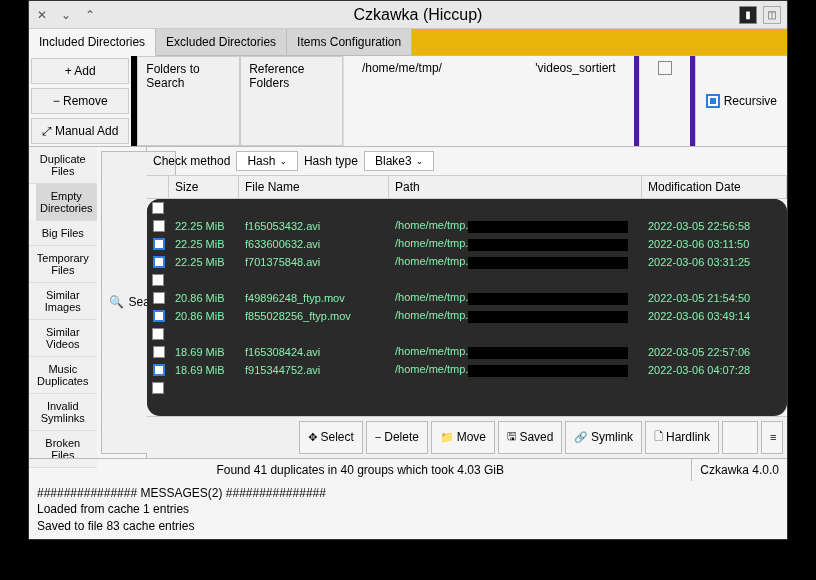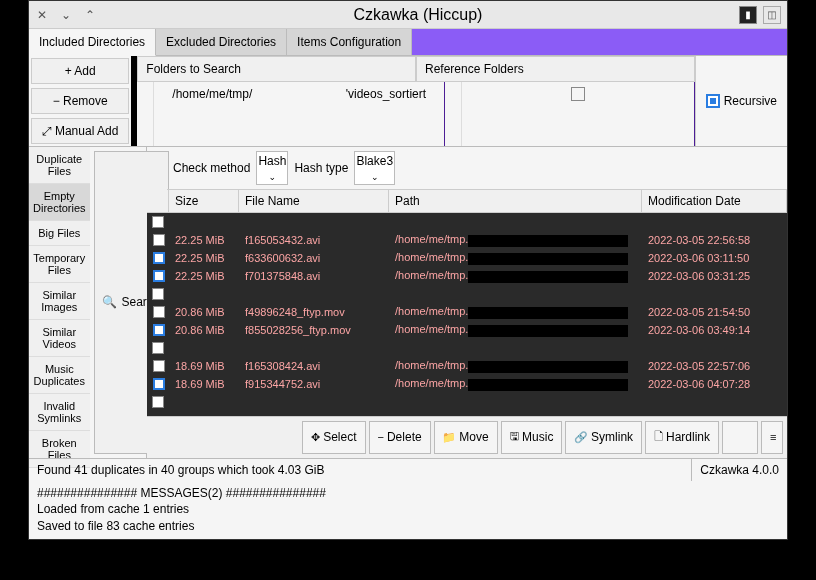--- a/index.html
+++ b/index.html
@@ -5,75 +5,75 @@
 * { box-sizing: border-box; margin: 0; padding: 0; font-family: sans-serif; font-size: 12px; }
 body { background: #000; display: flex; align-items: center; justify-content: center; }
 .window { width: 760px; height: 540px; background: #f5f5f5; border: 1px solid #333; display: flex; flex-direction: column; }
 .titlebar { height: 28px; background: #e8e8e8; display: flex; align-items: center; padding: 0 6px; border-bottom: 1px solid #ccc; }
 .tb-left { display: flex; gap: 10px; }
 .tb-btn { width: 14px; height: 14px; display: flex; align-items: center; justify-content: center; cursor: pointer; color: #555; }
 .tb-title { flex: 1; text-align: center; font-size: 16px; }
 .tb-right { display: flex; gap: 6px; }
 .tb-ricon { width: 18px; height: 18px; border: 1px solid #888; display: flex; align-items: center; justify-content: center; background: #222; color: #fff; font-size: 10px; }
 
-.tabs { display: flex; border-bottom: 1px solid #bbb; background: #8b5cf6; }
+.tabs { display: flex; border-bottom: 1px solid #bbb; background: #eab308; }
 .tab { padding: 6px 10px; border-right: 1px solid #bbb; cursor: pointer; background: #d5d5d5; }
 .tab.active { background: #f5f5f5; border-bottom: 1px solid #f5f5f5; margin-bottom: -1px; }
 
 .folders-area { display: flex; border-bottom: 1px solid #bbb; }
 .folder-btns { display: flex; flex-direction: column; border-right: 6px solid #000000; }
 .folder-btns button { padding: 5px 10px; border: 1px solid #ccc; background: #f0f0f0; margin: 2px; cursor: pointer; white-space: nowrap; }
-.folder-cols { flex: 1; display: flex; flex-direction: column; }
+.folder-cols { flex: 1; display: flex; flex-direction: row; }
 .folder-head { display: flex; }
 .folder-head > div { flex: 1; padding: 5px 8px; border: 1px solid #ccc; background: #f0f0f0; }
 .folder-row { display: flex; flex: 1; }
-.folder-row > div { flex: 1; padding: 5px 18px; border-left: 1px solid #ddd; border-right: 1px solid #4c1d95; display: flex; align-items: flex-start; margin-left: 16px; }
+.folder-row > div { flex: 1; padding: 5px 18px; border-left: 1px solid #ddd; border-right: 5px solid #4c1d95; display: flex; align-items: flex-start; }
 .ref-cell { justify-content: center; align-items: center; }
 .checkbox { width: 14px; height: 14px; border: 1px solid #888; }
 .recursive-cell { display: flex; align-items: center; padding: 0 10px; border-left: 1px solid #ccc; gap: 4px; }
 .checkbox.checked { background: #fff; border: 2px solid #2a7de1; position: relative; }
 .checkbox.checked::after { content:""; position:absolute; left:2px; top:2px; width:6px; height:6px; background:#2a7de1; }
 
 .main-area { display: flex; flex: 1; min-height: 0; }
 .sidebar { width: 118px; display: flex; flex-direction: row; border-right: 1px solid #bbb; }
 .side-item { padding: 6px 4px; text-align: center; border-bottom: 1px solid #ddd; cursor: pointer; background: #f0f0f0; font-size: 11px; }
-.side-item.active { background: #d8d8d8; }
+.side-item.active { background: #d8d8d8; margin-left: 7px; }
 .side-flex { flex: 1; }
 .search-btn { margin: 4px; padding: 8px; border: 1px solid #bbb; background: #f0f0f0; cursor: pointer; display: flex; align-items: center; justify-content: center; gap: 4px; }
 
 .content { flex: 1; display: flex; flex-direction: column; min-width: 0; }
-.check-row { display: flex; align-items: center; gap: 6px; padding: 4px 6px; border-bottom: 1px solid #ccc; margin-left: 20px; }
-.dropdown { border: 1px solid #bbb; padding: 2px 1px; background: #fff; display: flex; align-items: center; gap: 4px; cursor: pointer; flex-direction: column; }
+.check-row { display: flex; align-items: center; gap: 6px; padding: 4px 6px; border-bottom: 1px solid #ccc; }
+.dropdown { border: 1px solid #bbb; padding: 2px 10px; background: #fff; display: flex; align-items: center; gap: 4px; cursor: pointer; }
 .chev { font-size: 9px; }
 
 .table-head { display: flex; background: #f0f0f0; border-bottom: 1px solid #ccc; }
 .table-head > div { padding: 4px 6px; border-right: 1px solid #ccc; }
 .col-check { width: 22px; }
 .col-size { width: 70px; }
 .col-name { width: 150px; }
 .col-path { flex: 1; }
 .col-date { width: 145px; }
 
-.table-body { flex: 1; overflow: hidden; background: #2a2a2a; color: #fca5a5; }
+.table-body { flex: 1; overflow: hidden; background: #2a2a2a; color: #86efac; border-radius: 13px; }
 .group-sep { height: 18px; background: #2a2a2a; display:flex; align-items:center; }
 .group-sep .col-check { display:flex; align-items:center; justify-content:center; }
 .trow { display: flex; height: 18px; align-items: center; background: #2a2a2a; }
 .trow > div { padding: 0 6px; overflow: hidden; white-space: nowrap; text-overflow: ellipsis; font-size: 11px; }
 .fcheck { width:12px; height:12px; border:1px solid #888; background:#fff; }
 .fcheck.blue { border:2px solid #2a7de1; }
 .redact { display:inline-block; background:#000; width:160px; height:12px; vertical-align:middle; }
 
 .action-bar { display: flex; justify-content: flex-end; gap: 3px; padding: 4px; border-top: 1px solid #ccc; background:#f0f0f0; }
 .action-bar button { padding: 6px 8px; border: 1px solid #bbb; background: #f5f5f5; cursor: pointer; display:flex; align-items:center; gap:3px; font-size:11px; }
 .thumb-btn { width:36px; background:linear-gradient(to top,#2a7a3a 40%,#3a5a8a 100%); }
 .menu-btn { width:22px; }
 
 .statusbar { display: flex; border-top: 1px solid #bbb; }
 .statusbar > div { padding: 4px 8px; }
-.status-left { flex: 1; border-right: 1px solid #bbb; }
+.status-left { flex: 1; border-right: 1px solid #bbb; text-align: center; }
 
 .messages { padding: 4px 8px; font-family: monospace; font-size: 11px; line-height: 1.4; }
 </style>
 </head>
 <body>
 
 <div class="window">
   <div class="titlebar">
     <div class="tb-left">
       <div class="tb-btn">✕</div>
@@ -242,21 +242,21 @@
             <div class="col-check">
               <div class="fcheck"></div>
             </div>
           </div>
         </div>
 
       <div class="action-bar">
         <button>✥ <span>Select</span></button>
         <button>− <span>Delete</span></button>
         <button>📁 <span>Move</span></button>
-        <button>🖫 <span>Music</span></button>
+        <button>🖫 <span>Saved</span></button>
         <button>🔗 <span>Symlink</span></button>
         <button>🗋 <span>Hardlink</span></button>
         <button class="thumb-btn"></button>
         <button class="menu-btn">≡</button>
       </div>
     </div>
   </div>
 
   <div class="statusbar">
     <div class="status-left">Found 41 duplicates in 40 groups which took 4.03 GiB</div>

